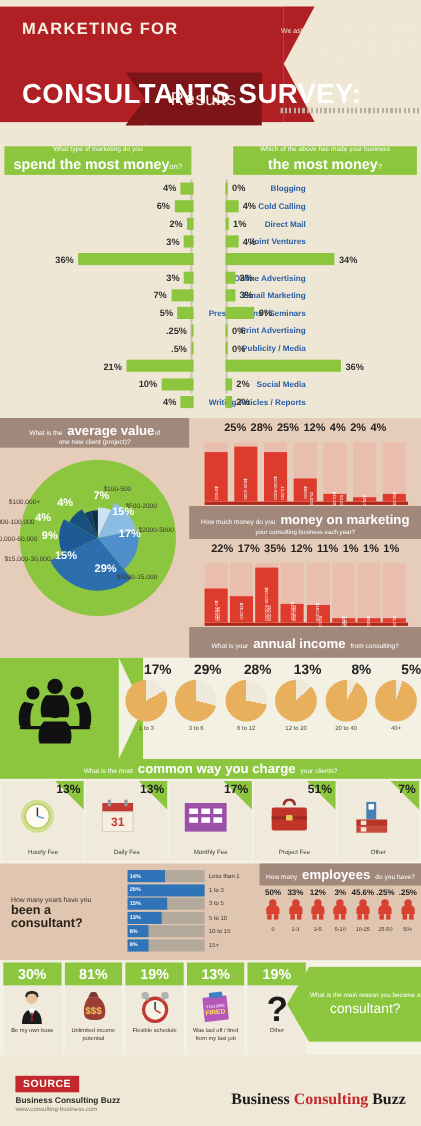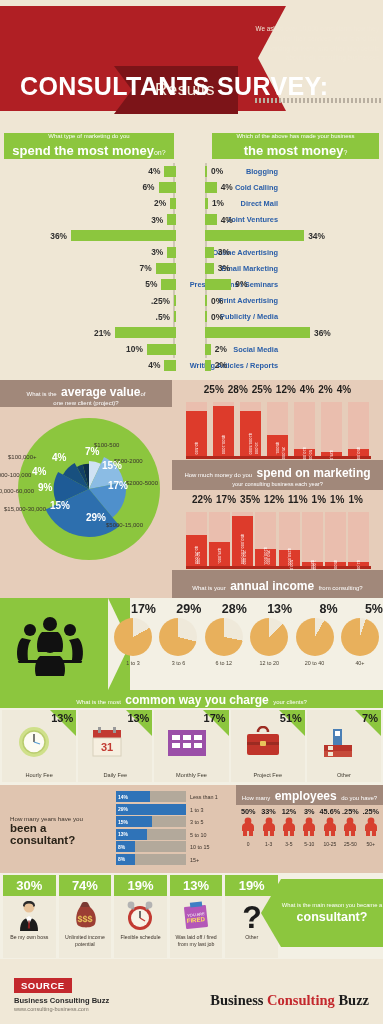--- a/index.html
+++ b/index.html
@@ -134,51 +134,52 @@
   .emphdr{ position:absolute; left:0;top:0; width:147px; height:20px; background:#a1887a;
            display:flex;align-items:center;justify-content:center;}
   .empgrid{ position:absolute; top:22px; left:2px; right:2px; display:flex; justify-content:space-between;}
   .ecol{ width:21px; text-align:center;}
   .epct{ font-size:7.3px; font-weight:bold; color:#1d1d1d;}
   .eicon{ font-size:19px; color:#d8402f; line-height:1; margin:1px 0;}
   .elabel{ font-size:5px; color:#3b322a;}
 
   
   .sec6{ position:relative; height:86px; background:#f3f0e4;}
-  .reasons{ position:absolute; left:3px; top:2px; width:275px; display:flex; gap:3px;}
+  .reasons{ position:absolute; left:3px; top:2px; width:275px; display:flex; gap:3px;justify-content:center;}
   .rcard{ flex:1; text-align:center;}
   .rhead{ background:#8cc63e; color:#fff; font-size:13px; font-weight:bold; padding:3px 0;}
   .rbody{ background:#efeadb; height:62px; position:relative;}
   .ricon{ height:38px; display:flex; align-items:center; justify-content:center; padding-top:2px;}
   .rtext{ font-size:5.2px; color:#3b322a; line-height:1.3; padding:0 2px;}
   .qarrow{ position:absolute; right:0; top:6px; width:102px; height:68px; background:#8cc63e;
            display:flex; flex-direction:column; align-items:center; justify-content:center;}
   .qarrow:before{ content:""; position:absolute; left:-20px; top:0; width:0;height:0;
     border-top:34px solid transparent; border-bottom:34px solid transparent; border-right:20px solid #8cc63e;}
   .qa1{ font-size:5.8px; color:#fff; text-align:center; line-height:1.3;}
-  .qa2{ font-size:12.5px; font-weight:bold; color:#fff;}
+  .qa2{ font-size:12.5px; font-weight:normal; color:#fff;}
 
   
   .footer{ position:relative; height:65px; background:#f0e8d7;}
   .srcbox{ position:absolute; left:14px; top:16px;}
   .srctag{ background:#c3282d; color:#fff; font-size:9.5px; font-weight:bold;
            padding:2px 7px; display:inline-block; letter-spacing:.5px;}
   .srcname{ font-size:7.6px; font-weight:bold; color:#2b2b2b; margin-top:3px;}
   .srcurl{ font-size:5.6px; color:#7a7368; margin-top:1px;}
   .brand{ position:absolute; right:14px; top:33px; font-size:14.5px; font-weight:bold;
           font-family:"Liberation Serif", serif; color:#1c1c1c;}
   .brand .red{ color:#c3282d;}
 </style>
 </head>
 <body>
 
 <div id="page">
 
   <div class="header">
     <div class="hdr-red"></div>
+    <div class="hdr-line1">MARKETING FOR</div>
     <div class="hdr-line2">CONSULTANTS SURVEY:</div>
     <div class="hdr-dark-tab">
       <div class="hdr-results">Results</div>
     </div>
     <div class="hdr-blurb">We asked over 10,000 consultants how they market their services, what is and isn't working for them, and other juicy details about their consulting businesses</div>
     <div class="hdr-dots"></div>
   </div>
 
   <div class="sec1">
     <div class="gbanner hdrL">
@@ -391,21 +392,21 @@
           <div class="rghost" style="left: 135px; height: 54px;"></div>
           <div class="rcol" style="left: 135px; height: 4px;"></div>
           <div class="rlabel" style="left: 135px; height: 4px;">$25,000-50,000</div>
           <div class="rghost" style="left: 162px; height: 54px;"></div>
           <div class="rcol" style="left: 162px; height: 7.14286px;"></div>
           <div class="rlabel" style="left: 162px; height: 7.14286px;">$50,000+</div>
         </div>
       <div class="tanhdr redhdr">
         <div>
           <span style="font-size:6px">How much money do you</span>
-          <span style="font-size:12px;font-weight:bold">spend on marketing</span>
+          <span style="font-size:12px;font-weight:bold">money on marketing</span>
           <span style="font-size:5.6px;display:block">your consulting business each year?</span>
         </div>
       </div>
       <div class="pctrow" id="incomePcts">
           <span>22%</span>
           <span>17%</span>
           <span>35%</span>
           <span>12%</span>
           <span>11%</span>
           <span>1%</span>
@@ -728,21 +729,21 @@
                 <path d="M13 1c4 0 6 2 6 5l-1.5 1c0-2.5-2-3.5-4.5-3.5S8.5 4.5 8.5 7L7 6c0-3 2-5 6-5z" fill="#2b2b2b"></path>
                 <path d="M4 31c0-9 3.5-13 9-13s9 4 9 13z" fill="#1c1c1c"></path>
                 <path d="M10 18l3 6 3-6-3-2z" fill="#fff"></path>
                 <path d="M12.4 20.5h1.2l.6 8h-2.4z" fill="#8a1f1f"></path>
               </svg>
             </div>
      <div class="rtext">Be my own boss</div>
    </div>
         </div>
         <div class="rcard">
-          <div class="rhead">74%</div>
+          <div class="rhead">81%</div>
    <div class="rbody">
      <div class="ricon">
               <svg width="30" height="32" viewBox="0 0 30 32">
                 <path d="M12 3c0-1.5 6-1.5 6 0l2 4H10z" fill="#7a3a33"></path>
                 <path d="M10 7h10c5 4 7 11 5 17-1.5 4.5-16.5 4.5-18 0-2-6 0-13 3-17z" fill="#9c3e34"></path>
                 <text x="15" y="22" font-size="9" font-weight="bold" fill="#e8c25a" text-anchor="middle" font-family="Liberation Sans">$$$</text>
               </svg>
             </div>
      <div class="rtext">Unlimited income potential</div>
    </div>

